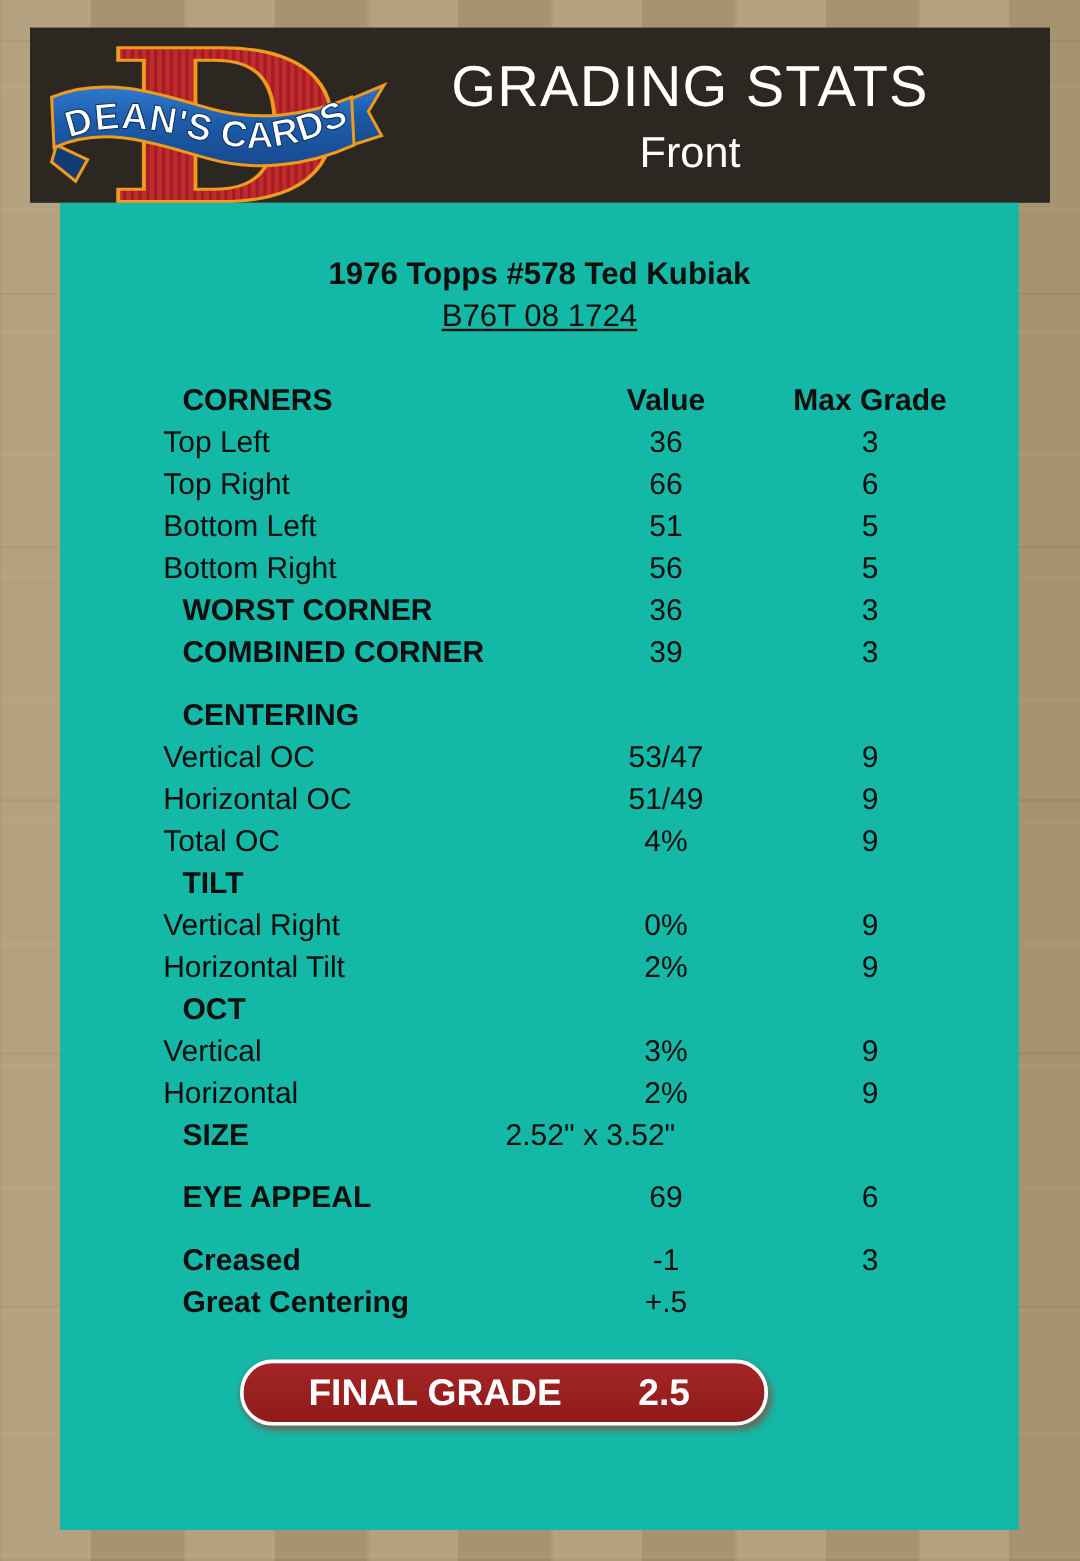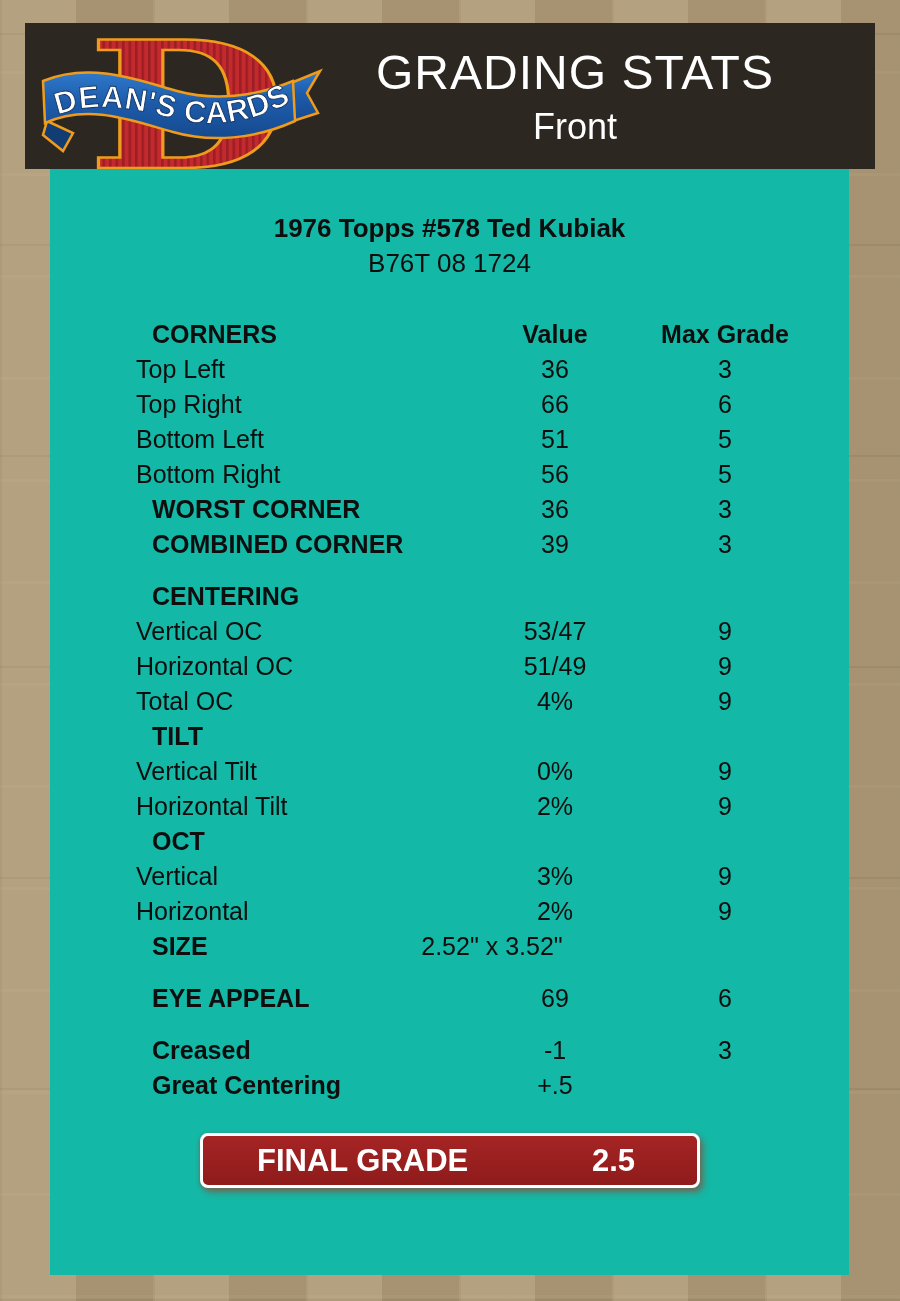--- a/index.html
+++ b/index.html
@@ -22,34 +22,34 @@
     text-align:center;color:#ffffff;padding-top:24px;box-sizing:border-box;
   }
   .header-title{font-size:48px;line-height:52px;font-weight:normal;letter-spacing:1px;}
   .header-subtitle{font-size:36px;line-height:44px;margin-top:6px;}
   .logo{position:absolute;left:14px;top:6px;width:290px;height:152px;}
   .panel{
     position:absolute;left:50px;top:169px;width:799px;height:1106px;
     background:#fcf7ea;
   }
   .card-title{margin:42px 0 0 0;text-align:center;font-size:26px;line-height:34px;font-weight:bold;color:#0e0e0e;}
-  .card-code{text-align:center;font-size:26px;line-height:37px;color:#0e0e0e;}
+  .card-code{text-align:center;font-size:26px;line-height:37px;color:#0e0e0e;text-decoration:underline;}
   .stats-table{margin-top:35px;padding-right:39px;}
   .row{display:flex;height:35px;line-height:35px;font-size:25px;color:#0e0e0e;}
   .row.gap{margin-top:17px;}
   .cell{white-space:nowrap;}
   .cell.label{flex:1;padding-left:102px;text-align:left;}
   .row.indent .cell.label{padding-left:86px;}
   .cell.value,.cell.max{width:170px;flex:none;text-align:center;}
   .bold{font-weight:bold;}
   .size-value{transform:translateX(-63px);}
   .final-grade{
-    position:absolute;left:150px;top:964px;width:500px;height:55px;box-sizing:border-box;
+    position:absolute;left:150px;top:964px;width:440px;height:55px;box-sizing:border-box;
     background:linear-gradient(#a52424,#8f1b1b);
-    border:3px solid #ffffff;border-radius:8px;
+    border:3px solid #ffffff;border-radius:27px;
     box-shadow:3px 4px 6px rgba(112,101,82,0.95), -1px 1px 3px rgba(112,101,82,0.5);
     display:flex;align-items:center;justify-content:space-between;
     padding:0 62px 0 54px;color:#ffffff;font-weight:bold;font-size:31px;
   }
 </style>
 </head>
 <body>
 
 <div class="header" style="background: rgb(45, 39, 33);">
   <svg class="logo" viewBox="0 0 290 152">
@@ -142,21 +142,21 @@
         <div class="cell label">Total OC</div>
         <div class="cell value">4%</div>
         <div class="cell max">9</div>
       </div>
       <div class="row">
         <div class="cell label bold">TILT</div>
         <div class="cell value"></div>
         <div class="cell max"></div>
       </div>
       <div class="row indent">
-        <div class="cell label">Vertical Tilt</div>
+        <div class="cell label">Vertical Right</div>
         <div class="cell value">0%</div>
         <div class="cell max">9</div>
       </div>
       <div class="row indent">
         <div class="cell label">Horizontal Tilt</div>
         <div class="cell value">2%</div>
         <div class="cell max">9</div>
       </div>
       <div class="row">
         <div class="cell label bold">OCT</div>

